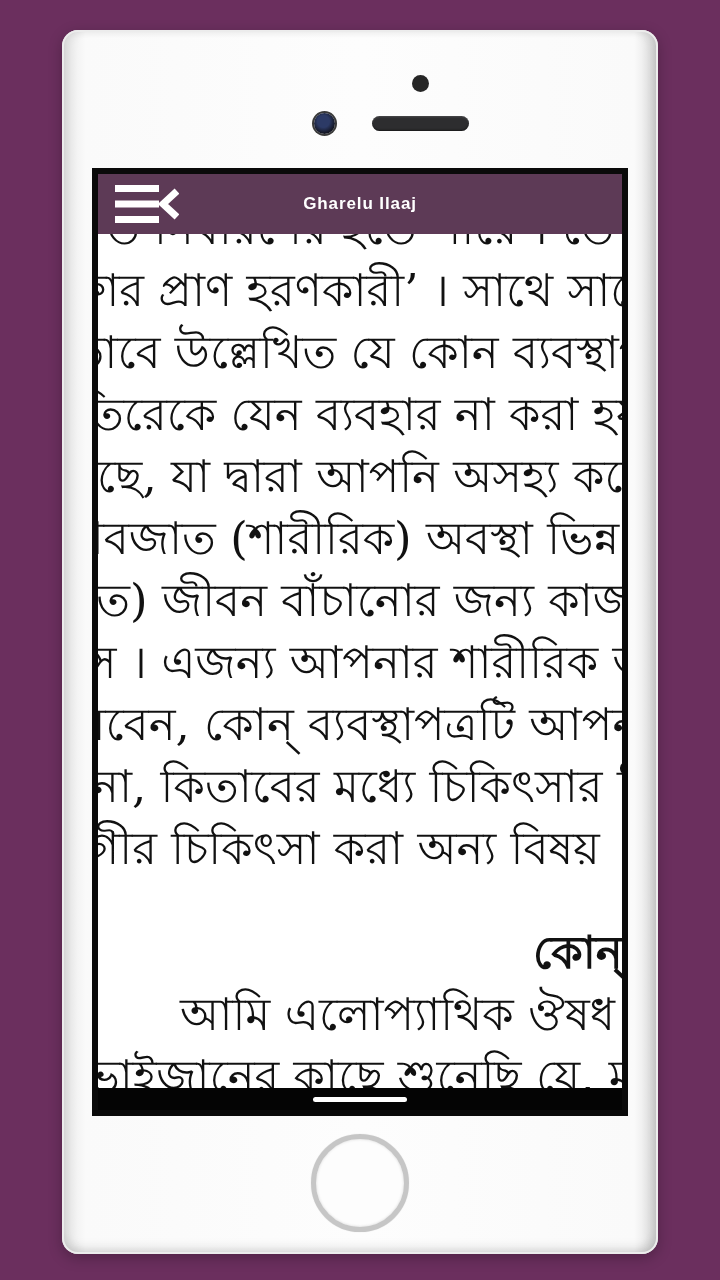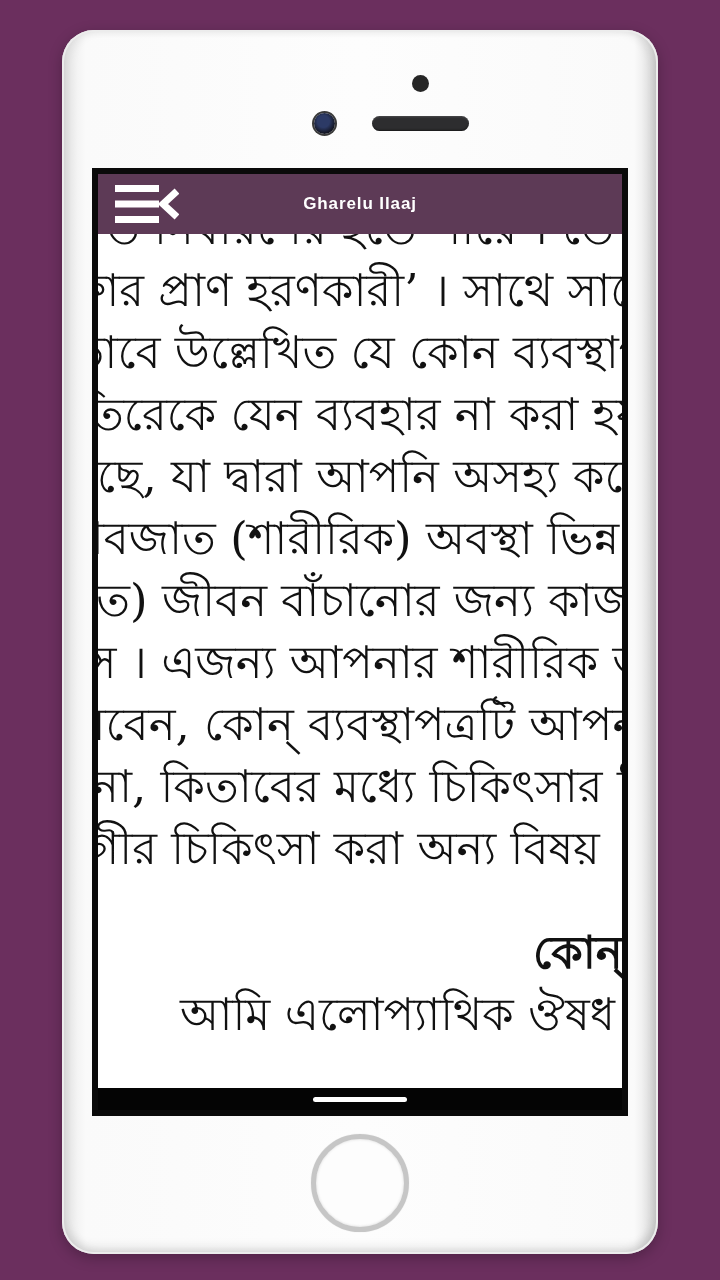--- a/index.html
+++ b/index.html
@@ -14,21 +14,21 @@
   body{
     background:var(--page-background);
     font-family:"Liberation Sans",sans-serif;
     position:relative;
     overflow:hidden;
   }
   
   .phone{
     position:absolute;left:62px;top:30px;width:596px;height:1224px;
     background:linear-gradient(90deg,#e9e9e9 0%,#fafafa 4%,#fdfdfd 50%,#fafafa 96%,#dcdcdc 100%);
-    border-radius:32px;
+    border-radius:16px;
     box-shadow:inset 0 0 0 2px #ececec, inset 8px 0 10px rgba(0,0,0,.07),
                inset -8px 0 10px rgba(0,0,0,.10), inset 0 -8px 10px rgba(0,0,0,.08),
                0 4px 14px rgba(0,0,0,.25);
   }
   .sensor-dot{
     position:absolute;left:350px;top:45px;width:17px;height:17px;border-radius:50%;
     background:#262626;
   }
   .camera{
     position:absolute;left:252px;top:83px;width:21px;height:21px;border-radius:50%;
@@ -133,20 +133,21 @@
       <div class="tline">গীর চিকিৎসা করা অন্য বিষয় ।</div>
 
       <div class="heading-row">
         <span class="heading">কোন্ ঔষ</span>
       </div>
 
       <div class="indent-row">
         <span class="iline">আমি এলোপ্যাথিক ঔষধ ও</span>
       </div>
 
+      <div class="tline">ভাইজানের কাছে শুনেছি যে, ম</div>
     </div>
 
     <div class="navbar">
       <div class="home-indicator"></div>
     </div>
   </div>
 
   <div class="home-button"></div>
 </div>
 

